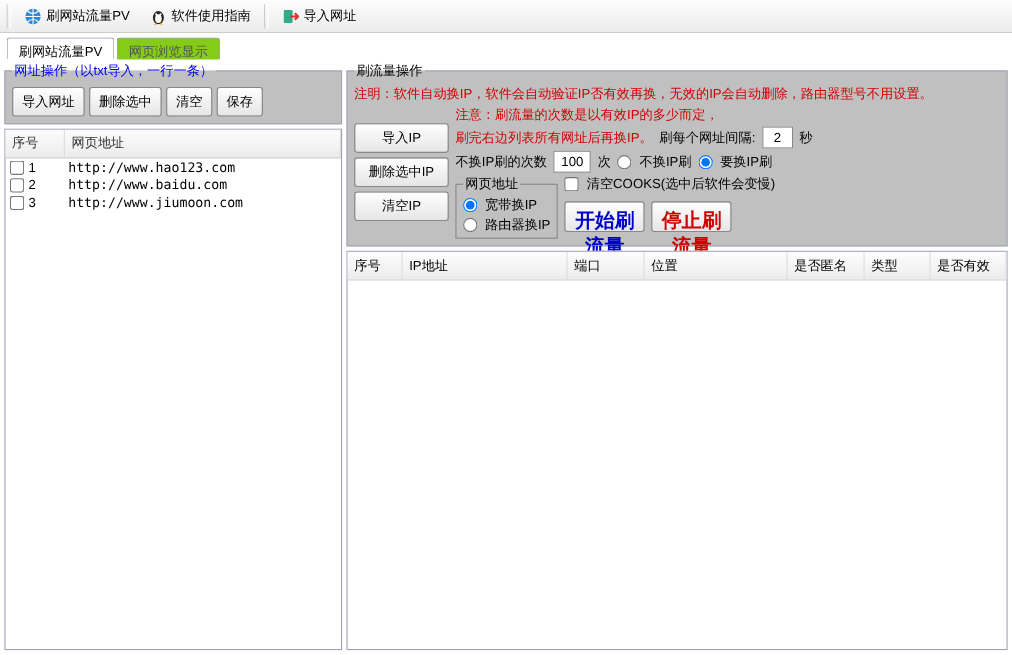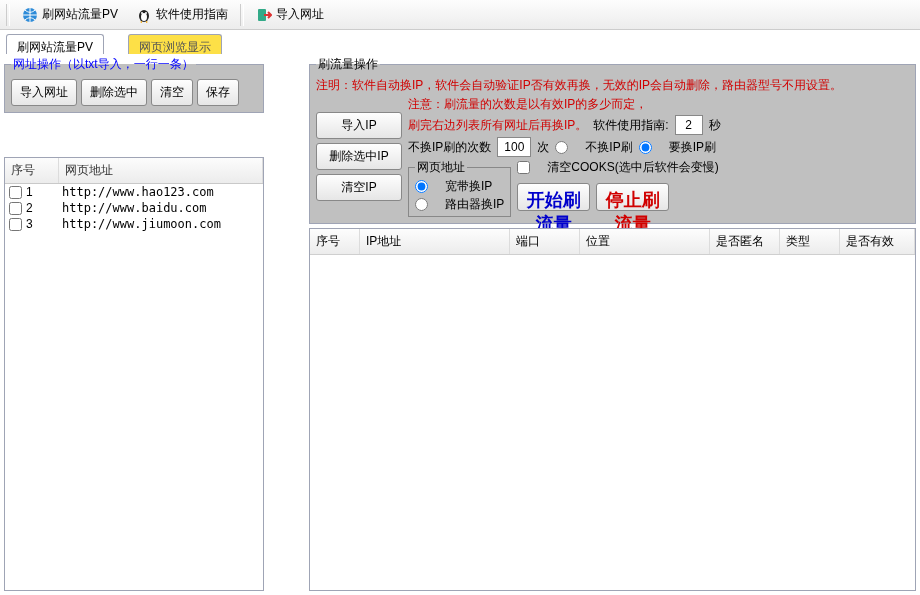--- a/index.html
+++ b/index.html
@@ -5,26 +5,26 @@
 * { box-sizing: border-box; margin: 0; padding: 0; font-family: "Microsoft YaHei", SimSun, Arial, sans-serif; font-size: 12px; }
 body { background: #fff; width: 920px; height: 595px; overflow: hidden; }
 
 .toolbar { height: 30px; background: linear-gradient(#fdfdfd,#ececec); border-bottom: 1px solid #ccc; display: flex; align-items: center; padding: 0 6px; gap: 6px; }
 .tb-sep { width: 4px; height: 22px; border-left: 1px solid #ccc; border-right: 1px solid #fff; }
 .tb-item { display: flex; align-items: center; gap: 4px; padding: 2px 6px; cursor: pointer; }
 .ico { width: 16px; height: 16px; display: inline-block; }
 
 .tabstrip { height: 24px; background: #fff; padding: 4px 6px 0 6px; display: flex; gap: 2px; }
 .tab { padding: 4px 10px; border: 1px solid #9fa4b5; border-bottom: none; background: #fff; border-radius: 3px 3px 0 0; cursor: pointer; }
-.tab.inactive { background: #fde047; color: #555; margin-left: 22px; }
+.tab.inactive { background: #84cc16; color: #555; }
 
 .body { display: flex; height: calc(595px - 30px - 24px); padding: 2px 4px 4px 4px; gap: 4px; }
 
-.left { width: 260px; display: flex; flex-direction: column; gap: 40px; }
-.right { flex: 1; display: flex; flex-direction: column; margin-left: 41px; }
+.left { width: 307px; display: flex; flex-direction: column; }
+.right { flex: 1; display: flex; flex-direction: column; }
 
 fieldset.gb { border: 1px solid #9fa4b5; background: #c0c0c0; padding: 4px 6px 6px 6px; }
 fieldset.gb > legend { color: #000; padding: 0 2px; }
 fieldset.gb.left-gb > legend { color: #0000ff; }
 
 .btnrow { display: flex; gap: 4px; margin-top: 2px; }
 button.win { background: linear-gradient(#fefefe,#e6e6e6); border: 1px solid #888; border-radius: 3px; padding: 4px 8px; cursor: pointer; }
 
 .url-table { flex: 1; border: 1px solid #9fa4b5; margin-top: 4px; background: #fff; }
 .tbl-head { display: flex; background: linear-gradient(#fcfcfc,#ececec); border-bottom: 1px solid #c9c9c9; }
@@ -46,21 +46,21 @@
 .start { color: #0000cc; }
 .stop { color: #d00000; }
 
 .ip-table { flex: 1; border: 1px solid #9fa4b5; margin-top: 4px; background: #fff; }
 .ip-header { display: flex; background: linear-gradient(#fdfdfd,#ececec); border-bottom: 1px solid #cfcfcf; }
 .ip-header > div { padding: 4px 6px; border-right: 1px solid #dcdcdc; }
 
 select.win, input.win-inp { border: 1px solid #888; background: #fff; height: 20px; padding: 0 2px; }
 input.win-inp.sm { width: 28px; text-align: center; }
 
-label.ck { display: inline-flex; align-items: center; gap: 17px; }
+label.ck { display: inline-flex; align-items: center; gap: 7px; }
 
 .row-flex { display:flex; align-items:center; gap:6px; flex-wrap:nowrap; }
 </style>
 </head>
 <body>
 
 <div class="toolbar">
   <span class="tb-sep"></span>
   <div class="tb-item">
     <span class="ico">
@@ -152,21 +152,21 @@
           <button class="win">删除选中IP</button>
           <button class="win">清空IP</button>
         </div>
 
         <div style="flex:1">
           <div class="row-flex">
             <span class="note-red">注意：刷流量的次数是以有效IP的多少而定，</span>
           </div>
           <div class="row-flex" style="margin-top:2px">
             <span class="note-red">刷完右边列表所有网址后再换IP。</span>
-            <span>软件使用指南:</span>
+            <span>刷每个网址间隔:</span>
             <input class="win-inp sm" value="2" style="">
             <span>秒</span>
           </div>
           <div class="row-flex" style="margin-top:2px">
             <span>不换IP刷的次数</span>
             <input class="win-inp sm" style="width: 34px;" value="100">
             <span>次</span>
             <label class="ck">
                 <input type="radio" name="chg" style=""> 
                 <span>不换IP刷</span>

